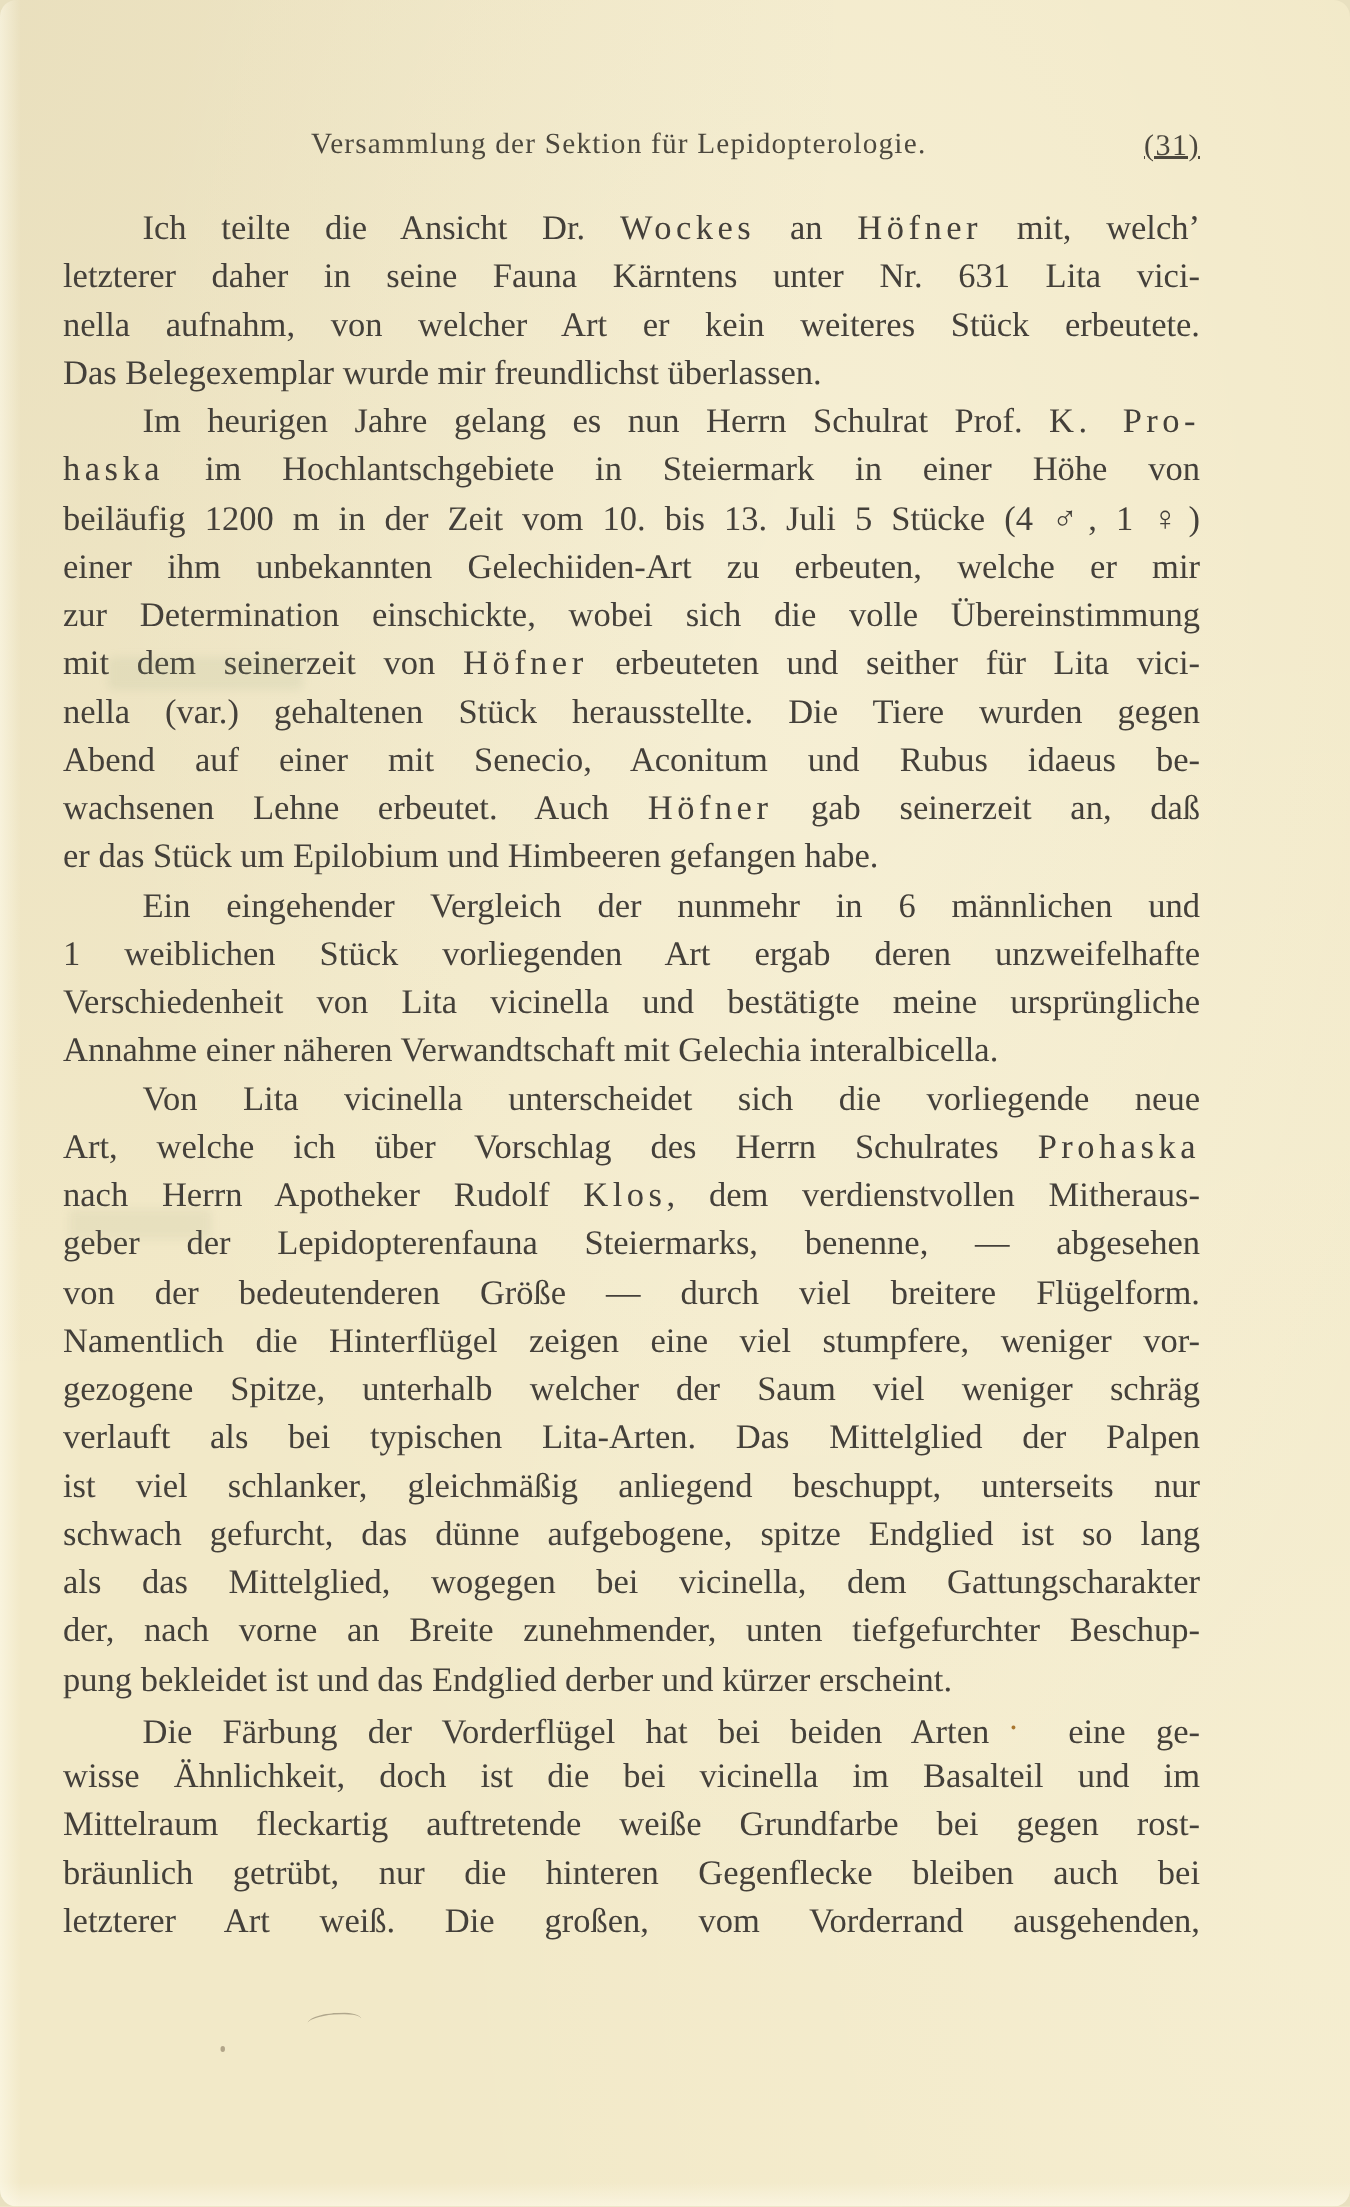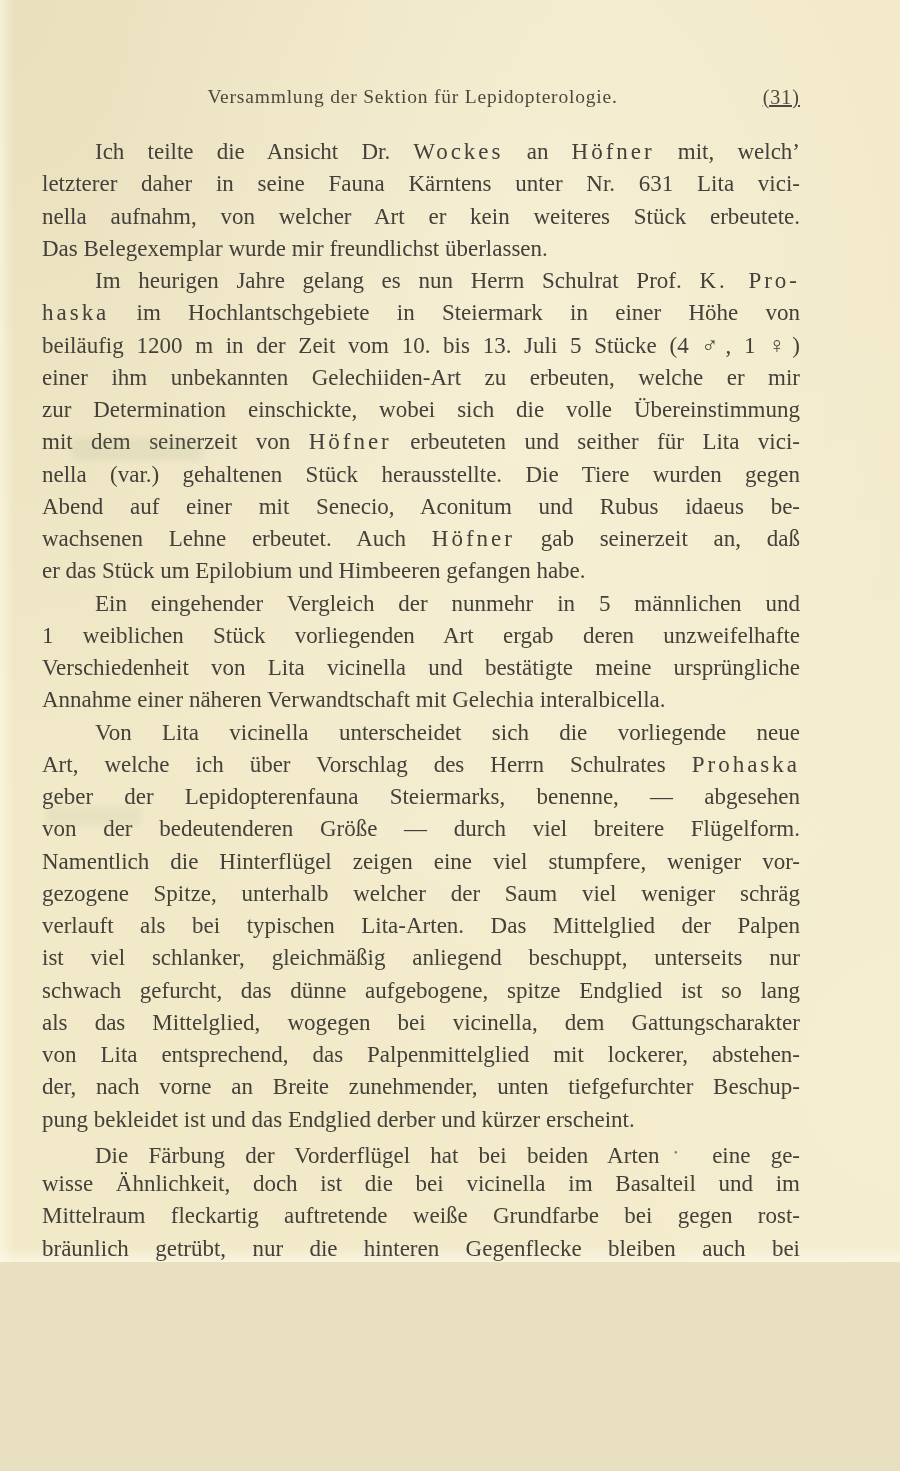--- a/index.html
+++ b/index.html
@@ -3,30 +3,31 @@
 <meta charset="utf-8">
 <style>
   html, body { margin: 0; padding: 0; }
   body {
     width: 900px; height: 1471px;
     font-family: "Liberation Serif", "DejaVu Serif", serif;
     background: #e8e0c0;
   }
   .page {
     position: relative;
-    width: 900px; height: 1262px;
+    width: 900px; height: 1471px;
     overflow: hidden;
     background-color: #f2e9c8;
     background-image:
       linear-gradient(90deg, rgba(255,252,238,0.55) 0px, rgba(255,252,238,0) 14px),
       linear-gradient(0deg, rgba(255,252,240,0.55) 0px, rgba(255,252,240,0) 16px),
       radial-gradient(ellipse at 60% 30%, rgba(255,253,242,0.30), rgba(255,253,242,0) 62%),
       radial-gradient(ellipse at 100% 85%, rgba(255,252,235,0.25), rgba(255,252,235,0) 50%),
       radial-gradient(ellipse at 0% 0%, rgba(120,100,55,0.07), rgba(120,100,55,0) 45%);
     color: #44403a;
+    border-radius: 11px;
   }
   .header {
     position: absolute; top: 86px; left: 42px; width: 758px; height: 28px;
   }
   .running-title {
     position: absolute; left: 118px; width: 505px;
     text-align: center;
     font-size: 19.5px; letter-spacing: 0.8px;
     color: #4c483e;
   }
@@ -89,35 +90,35 @@
       <div class="line just ind"><span>Im heurigen Jahre gelang es nun Herrn Schulrat Prof. </span><span class="spaced">K. Pro-</span></div>
       <div class="line just"><span class="spaced">haska</span><span> im Hochlantschgebiete in Steiermark in einer Höhe von</span></div>
       <div class="line just"><span>beiläufig 1200 m in der Zeit vom 10. bis 13. Juli 5 Stücke (4 ♂, 1 ♀)</span></div>
       <div class="line just"><span>einer ihm unbekannten Gelechiiden-Art zu erbeuten, welche er mir</span></div>
       <div class="line just"><span>zur Determination einschickte, wobei sich die volle Übereinstimmung</span></div>
       <div class="line just"><span>mit dem seinerzeit von </span><span class="spaced">Höfner</span><span> erbeuteten und seither für </span><span class="it">Lita vici-</span></div>
       <div class="line just"><span class="it">nella</span><span> (var.) gehaltenen Stück herausstellte. Die Tiere wurden gegen</span></div>
       <div class="line just"><span>Abend auf einer mit </span><span class="it">Senecio, Aconitum</span><span> und </span><span class="it">Rubus idaeus</span><span> be-</span></div>
       <div class="line just"><span>wachsenen Lehne erbeutet. Auch </span><span class="spaced">Höfner</span><span> gab seinerzeit an, daß</span></div>
       <div class="line"><span>er das Stück um </span><span class="it">Epilobium</span><span> und Himbeeren gefangen habe.</span></div>
-      <div class="line just ind"><span>Ein eingehender Vergleich der nunmehr in 5 männlichen und</span></div>
+      <div class="line just ind"><span>Ein eingehender Vergleich der nunmehr in 6 männlichen und</span></div>
       <div class="line just"><span>1 weiblichen Stück vorliegenden Art ergab deren unzweifelhafte</span></div>
       <div class="line just"><span>Verschiedenheit von </span><span class="it">Lita vicinella</span><span> und bestätigte meine ursprüngliche</span></div>
       <div class="line"><span>Annahme einer näheren Verwandtschaft mit </span><span class="it">Gelechia interalbicella</span><span>.</span></div>
       <div class="line just ind"><span>Von </span><span class="it">Lita vicinella</span><span> unterscheidet sich die vorliegende neue</span></div>
       <div class="line just"><span>Art, welche ich über Vorschlag des Herrn Schulrates </span><span class="spaced">Prohaska</span></div>
+      <div class="line just"><span>nach Herrn Apotheker Rudolf </span><span class="spaced">Klos</span><span>, dem verdienstvollen Mitheraus-</span></div>
       <div class="line just"><span>geber der Lepidopterenfauna Steiermarks, benenne, — abgesehen</span></div>
       <div class="line just"><span>von der bedeutenderen Größe — durch viel breitere Flügelform.</span></div>
       <div class="line just"><span>Namentlich die Hinterflügel zeigen eine viel stumpfere, weniger vor-</span></div>
       <div class="line just"><span>gezogene Spitze, unterhalb welcher der Saum viel weniger schräg</span></div>
       <div class="line just"><span>verlauft als bei typischen </span><span class="it">Lita</span><span>-Arten. Das Mittelglied der Palpen</span></div>
       <div class="line just"><span>ist viel schlanker, gleichmäßig anliegend beschuppt, unterseits nur</span></div>
       <div class="line just"><span>schwach gefurcht, das dünne aufgebogene, spitze Endglied ist so lang</span></div>
       <div class="line just"><span>als das Mittelglied, wogegen bei </span><span class="it">vicinella</span><span>, dem Gattungscharakter</span></div>
-      <div class="line just"><span>von </span><span class="it">Lita</span><span> entsprechend, das Palpenmittelglied mit lockerer, abstehen-</span></div>
       <div class="line just"><span>der, nach vorne an Breite zunehmender, unten tiefgefurchter Beschup-</span></div>
       <div class="line"><span>pung bekleidet ist und das Endglied derber und kürzer erscheint.</span></div>
       <div class="line just ind"><span>Die Färbung der Vorderflügel hat bei beiden Arten</span><span class="speck">●</span><span> eine ge-</span></div>
       <div class="line just"><span>wisse Ähnlichkeit, doch ist die bei </span><span class="it">vicinella</span><span> im Basalteil und im</span></div>
       <div class="line just"><span>Mittelraum fleckartig auftretende weiße Grundfarbe bei </span><span class="it">gegen</span><span> rost-</span></div>
       <div class="line just"><span>bräunlich getrübt, nur die hinteren Gegenflecke bleiben auch bei</span></div>
       <div class="line just"><span>letzterer Art weiß. Die großen, vom Vorderrand ausgehenden,</span></div>
     </div>
 
   <div class="ghost-1"></div>

